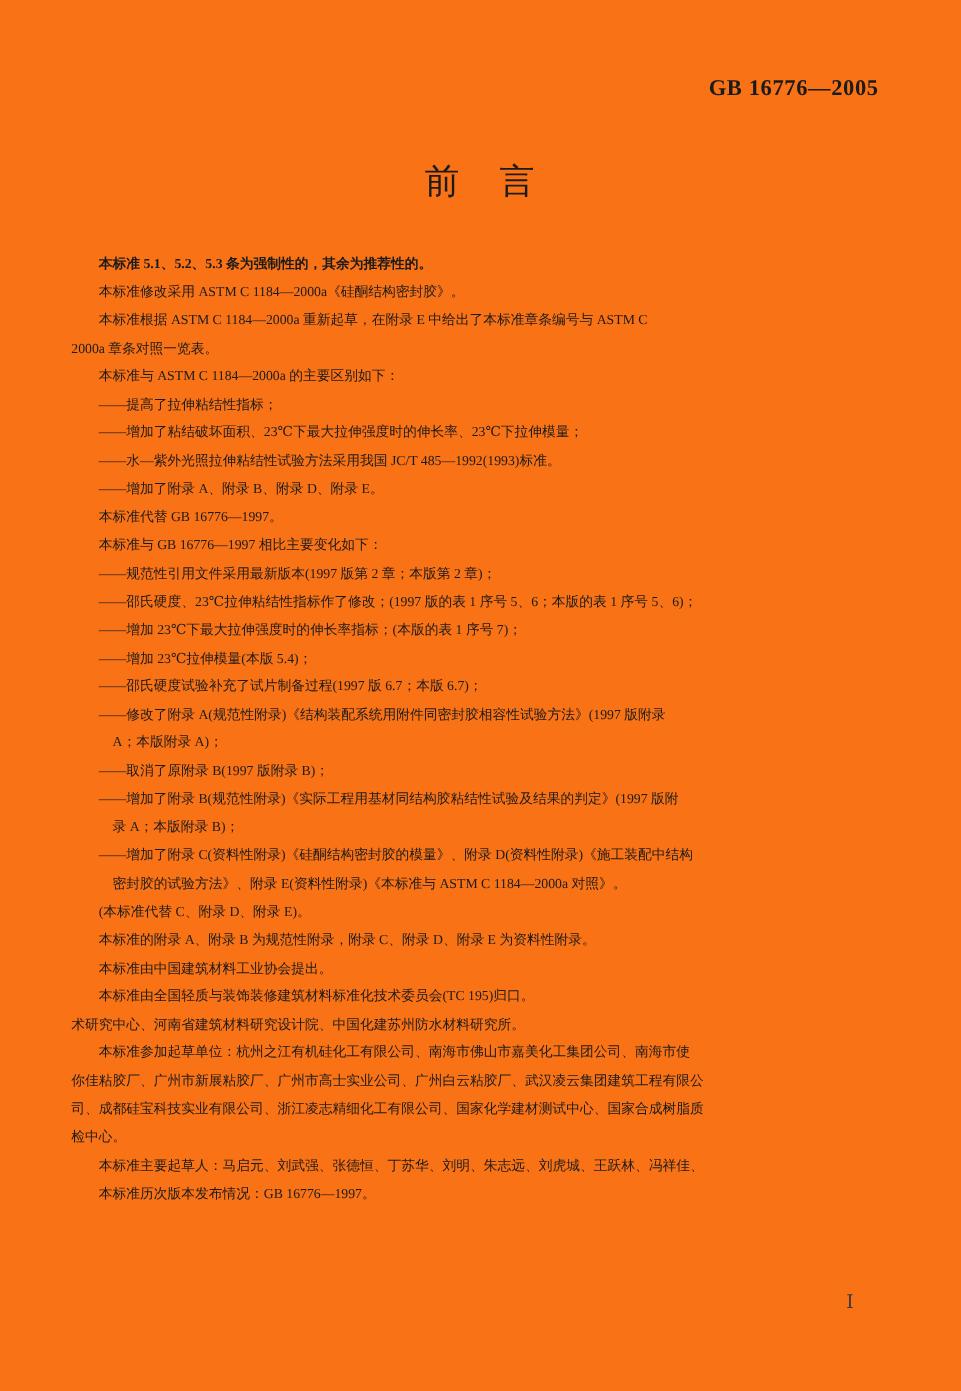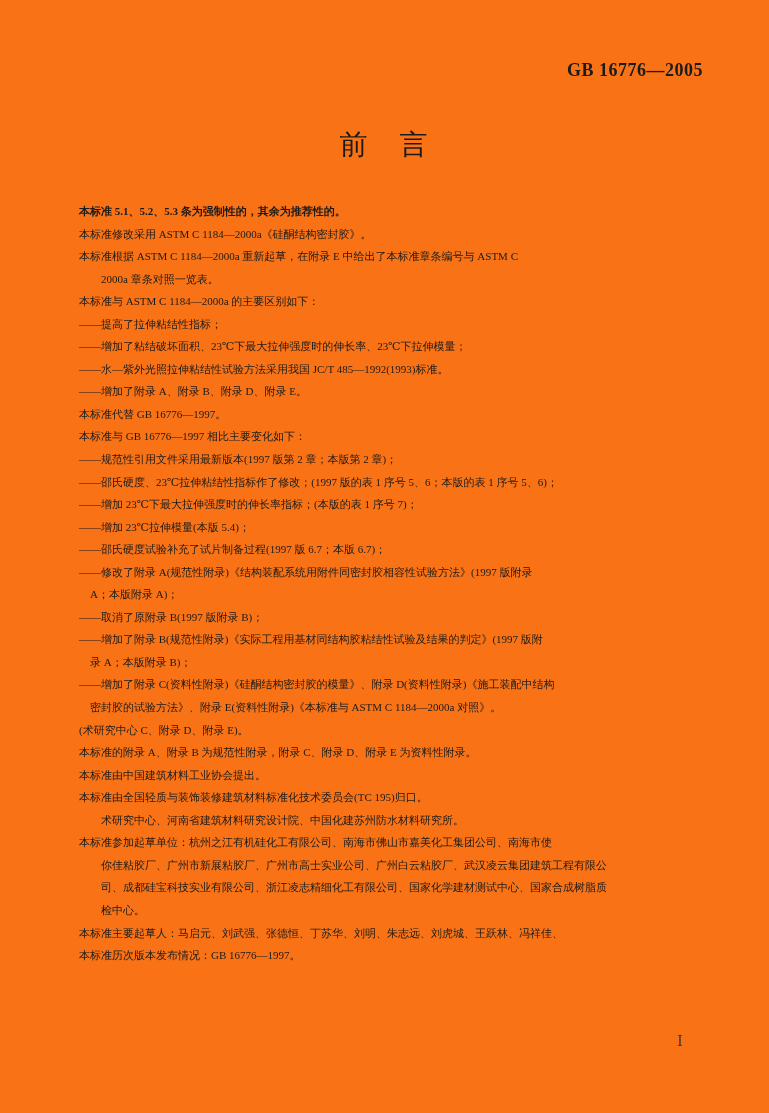--- a/index.html
+++ b/index.html
@@ -42,21 +42,21 @@
     left: 57px;
     top: 200px;
     width: 660px;
     font-size: 11px;
     line-height: 22.55px;
   }
   .line {
     white-space: pre;
   }
   .para { text-indent: 22px; }
-  .cont { text-indent: 0; margin-left: 44px; }
+  .cont { text-indent: 0; }
   .hang { text-indent: 33px; }
   .bold { font-weight: bold; }
   .page-number {
     position: absolute;
     top: 1032px;
     right: 86px;
     font-size: 15px;
     color: #3a3a3a;
   }
 </style>
@@ -85,21 +85,21 @@
       <div class="line para">——增加 23℃下最大拉伸强度时的伸长率指标；(本版的表 1 序号 7)；</div>
       <div class="line para">——增加 23℃拉伸模量(本版 5.4)；</div>
       <div class="line para">——邵氏硬度试验补充了试片制备过程(1997 版 6.7；本版 6.7)；</div>
       <div class="line para">——修改了附录 A(规范性附录)《结构装配系统用附件同密封胶相容性试验方法》(1997 版附录</div>
       <div class="line hang">A；本版附录 A)；</div>
       <div class="line para">——取消了原附录 B(1997 版附录 B)；</div>
       <div class="line para">——增加了附录 B(规范性附录)《实际工程用基材同结构胶粘结性试验及结果的判定》(1997 版附</div>
       <div class="line hang">录 A；本版附录 B)；</div>
       <div class="line para">——增加了附录 C(资料性附录)《硅酮结构密封胶的模量》、附录 D(资料性附录)《施工装配中结构</div>
       <div class="line hang">密封胶的试验方法》、附录 E(资料性附录)《本标准与 ASTM C 1184—2000a 对照》。</div>
-      <div class="line para">(术研究中心 C、附录 D、附录 E)。</div>
+      <div class="line para">(本标准代替 C、附录 D、附录 E)。</div>
       <div class="line para">本标准的附录 A、附录 B 为规范性附录，附录 C、附录 D、附录 E 为资料性附录。</div>
       <div class="line para">本标准由中国建筑材料工业协会提出。</div>
       <div class="line para">本标准由全国轻质与装饰装修建筑材料标准化技术委员会(TC 195)归口。</div>
       <div class="line cont">术研究中心、河南省建筑材料研究设计院、中国化建苏州防水材料研究所。</div>
       <div class="line para">本标准参加起草单位：杭州之江有机硅化工有限公司、南海市佛山市嘉美化工集团公司、南海市使</div>
       <div class="line cont">你佳粘胶厂、广州市新展粘胶厂、广州市高士实业公司、广州白云粘胶厂、武汉凌云集团建筑工程有限公</div>
       <div class="line cont">司、成都硅宝科技实业有限公司、浙江凌志精细化工有限公司、国家化学建材测试中心、国家合成树脂质</div>
       <div class="line cont">检中心。</div>
       <div class="line para">本标准主要起草人：马启元、刘武强、张德恒、丁苏华、刘明、朱志远、刘虎城、王跃林、冯祥佳、</div>
       <div class="line para">本标准历次版本发布情况：GB 16776—1997。</div>

